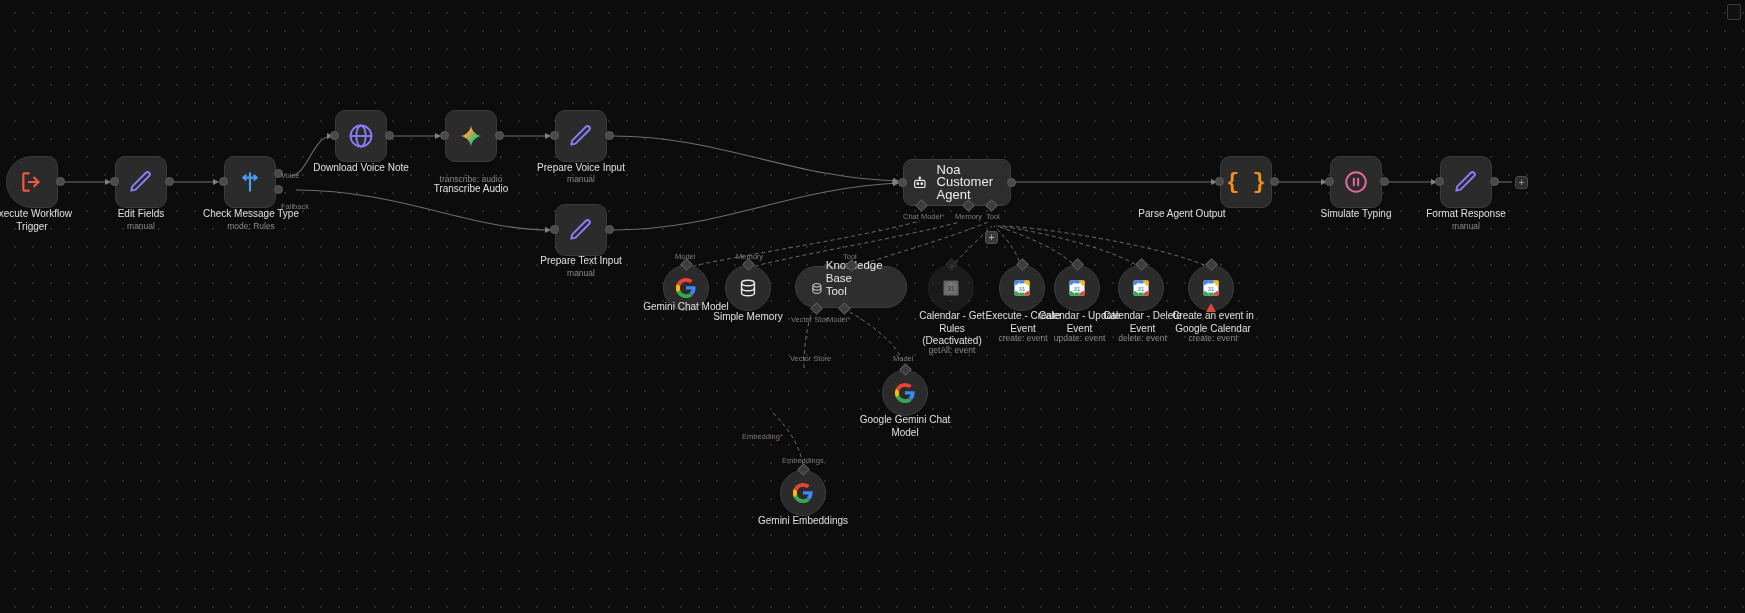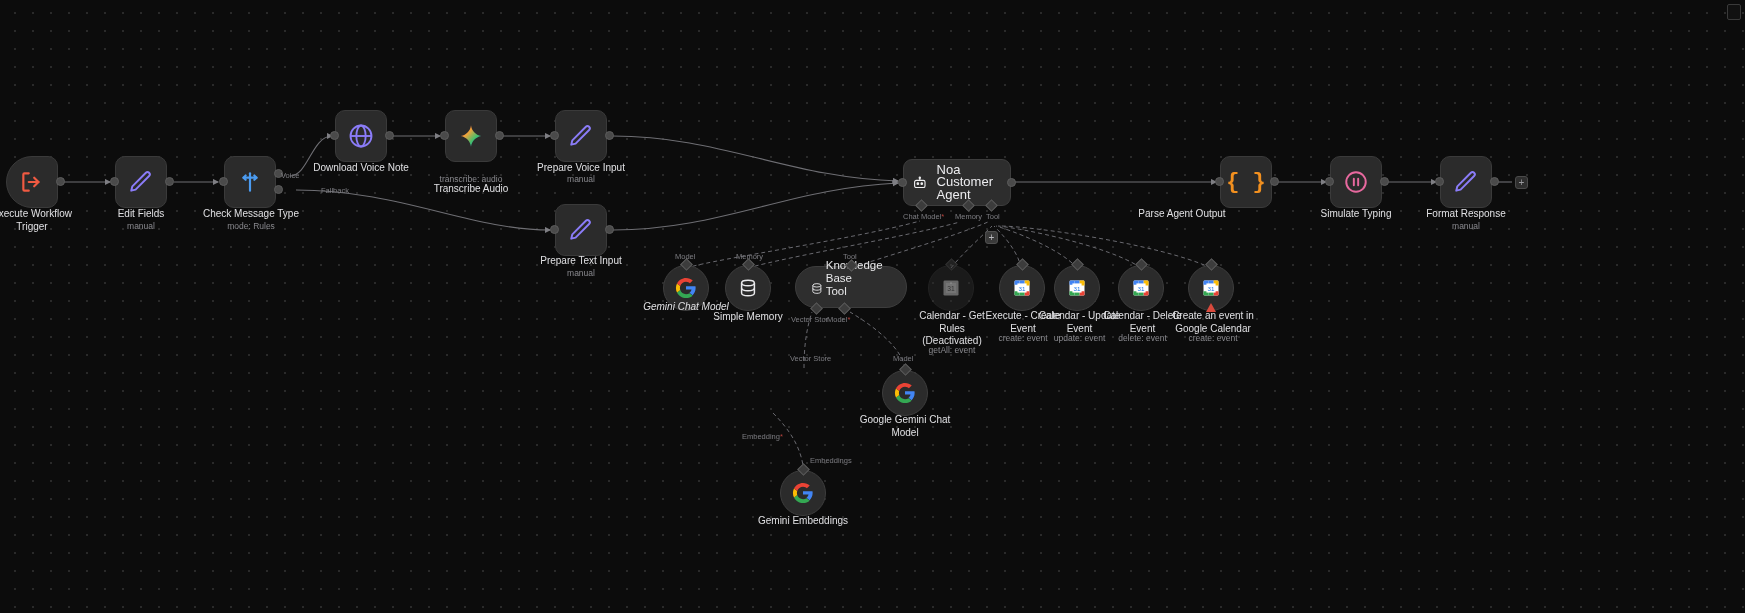--- a/index.html
+++ b/index.html
@@ -175,21 +175,21 @@
           <path d="M6 8h12"></path>
           <path d="M8 6l-2 2 2 2"></path>
           <path d="M16 6l2 2-2 2"></path>
       </svg>
     </div>
     <div class="dot" style="left:-5px;top:21px;"></div>
     <div class="dot" style="left:50px;top:13px;"></div>
     <div class="dot" style="left:50px;top:29px;"></div>
   </div>
   <div class="portlbl" style="left:281px;top:171px;">Voice</div>
-  <div class="portlbl" style="left:281px;top:186px;margin-left:40px;">Fallback</div>
+  <div class="portlbl" style="left:281px;top:202px;">Fallback</div>
   <div class="lbl" style="left:191px;top:208px;width:120px;">Check Message Type</div>
   <div class="sub" style="left:191px;top:221px;width:120px;">mode: Rules</div>
 
   <div class="node" style="left:335px;top:110px;">
     <div class="sq">
       <svg width="28" height="28" viewBox="0 0 24 24" fill="none" stroke="#8b7cf8" stroke-width="1.6">
         <circle cx="12" cy="12" r="9"></circle>
           <ellipse cx="12" cy="12" rx="4" ry="9"></ellipse>
           <path d="M3 12h18"></path>
       </svg>
@@ -309,21 +309,21 @@
     <div class="circ">
       <svg width="22" height="22" viewBox="0 0 48 48">
         <path fill="#4285F4" d="M45 24c0-1.6-.1-2.7-.4-3.9H24v7.4h12c-.2 2-1.5 5-4.4 7l6.7 5.2C42.2 36 45 30.6 45 24z"></path>
         <path fill="#34A853" d="M24 46c5.9 0 10.9-2 14.5-5.3l-6.9-5.4c-1.9 1.3-4.4 2.2-7.6 2.2-5.8 0-10.7-3.8-12.5-9.1l-7.1 5.5C8.1 41.1 15.5 46 24 46z"></path>
         <path fill="#FBBC05" d="M11.5 28.4c-.5-1.4-.8-2.9-.8-4.4s.3-3 .7-4.4l-7.1-5.5C2.9 17 2 20.4 2 24s.9 7 2.4 9.9l7.1-5.5z"></path>
         <path fill="#EA4335" d="M24 10.5c4.1 0 6.9 1.8 8.5 3.3l6.2-6C34.9 4.3 29.9 2 24 2 15.5 2 8.1 6.9 4.4 14.1l7.1 5.5C13.3 14.3 18.2 10.5 24 10.5z"></path>
       </svg>
     </div>
   </div>
   <div class="portlbl" style="left:675px;top:252px;"><span>Model</span></div>
-  <div class="lbl" style="left:626px;top:301px;width:120px;font-style:italic;">Gemini Chat Model</div>
+  <div class="lbl" style="left:626px;top:301px;width:120px;">Gemini Chat Model</div>
 
   <div class="node" style="left:725px;top:265px;">
     <div class="diam" style="left:19px;top:-5px;"></div>
     <div class="circ">
       <svg width="22" height="22" viewBox="0 0 24 24" fill="none" stroke="#eaeaec" stroke-width="1.6">
         <ellipse cx="12" cy="6.5" rx="7" ry="3"></ellipse>
         <path d="M5 6.5v11c0 1.7 3.1 3 7 3s7-1.3 7-3v-11"></path>
         <path d="M5 12c0 1.7 3.1 3 7 3s7-1.3 7-3"></path>
       </svg>
     </div>
@@ -471,21 +471,21 @@
         <path fill="#FBBC05" d="M11.5 28.4c-.5-1.4-.8-2.9-.8-4.4s.3-3 .7-4.4l-7.1-5.5C2.9 17 2 20.4 2 24s.9 7 2.4 9.9l7.1-5.5z"></path>
         <path fill="#EA4335" d="M24 10.5c4.1 0 6.9 1.8 8.5 3.3l6.2-6C34.9 4.3 29.9 2 24 2 15.5 2 8.1 6.9 4.4 14.1l7.1 5.5C13.3 14.3 18.2 10.5 24 10.5z"></path>
       </svg>
     </div>
   </div>
   <div class="lbl" style="left:855px;top:414px;width:100px;">
     <div>Google Gemini Chat</div>
     <div>Model</div>
   </div>
 
-  <div class="portlbl" style="left:782px;top:456px;margin-left:28px;">Embeddings</div>
+  <div class="portlbl" style="left:782px;top:456px;">Embeddings</div>
 
   <div class="node" style="left:780px;top:470px;">
     <div class="diam" style="left:19px;top:-5px;"></div>
     <div class="circ">
       <svg width="22" height="22" viewBox="0 0 48 48">
         <path fill="#4285F4" d="M45 24c0-1.6-.1-2.7-.4-3.9H24v7.4h12c-.2 2-1.5 5-4.4 7l6.7 5.2C42.2 36 45 30.6 45 24z"></path>
         <path fill="#34A853" d="M24 46c5.9 0 10.9-2 14.5-5.3l-6.9-5.4c-1.9 1.3-4.4 2.2-7.6 2.2-5.8 0-10.7-3.8-12.5-9.1l-7.1 5.5C8.1 41.1 15.5 46 24 46z"></path>
         <path fill="#FBBC05" d="M11.5 28.4c-.5-1.4-.8-2.9-.8-4.4s.3-3 .7-4.4l-7.1-5.5C2.9 17 2 20.4 2 24s.9 7 2.4 9.9l7.1-5.5z"></path>
         <path fill="#EA4335" d="M24 10.5c4.1 0 6.9 1.8 8.5 3.3l6.2-6C34.9 4.3 29.9 2 24 2 15.5 2 8.1 6.9 4.4 14.1l7.1 5.5C13.3 14.3 18.2 10.5 24 10.5z"></path>
       </svg>

